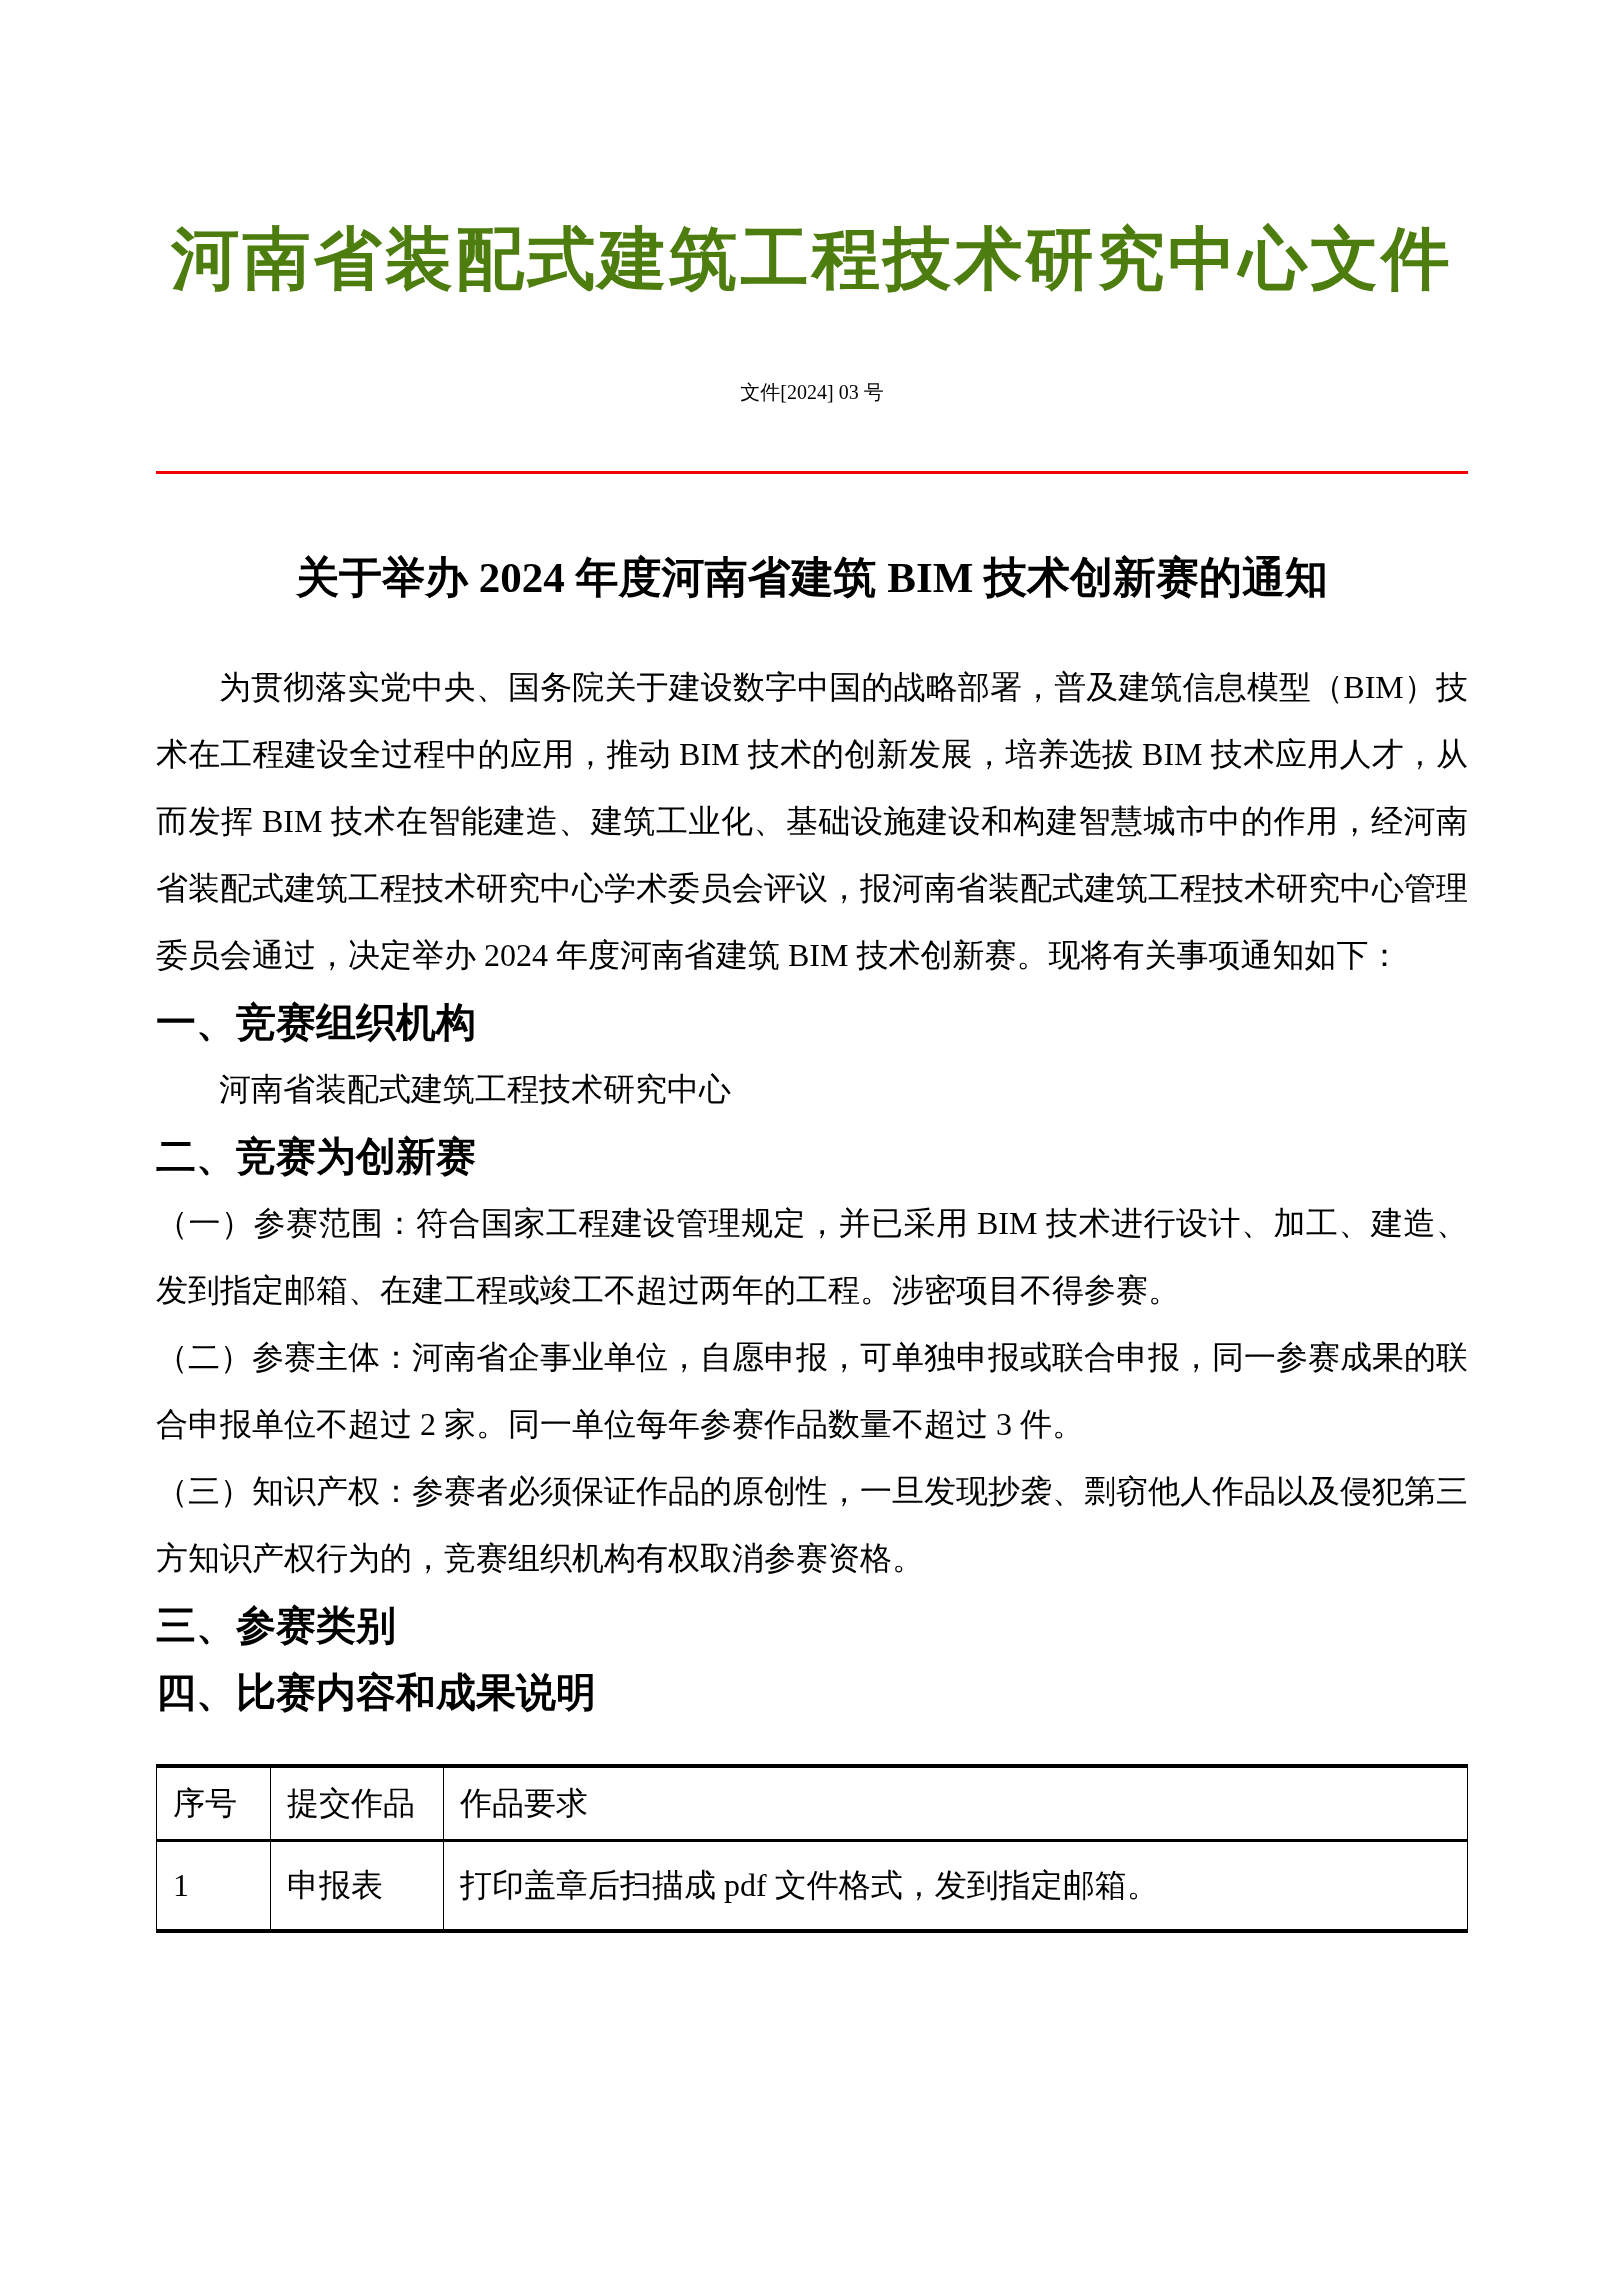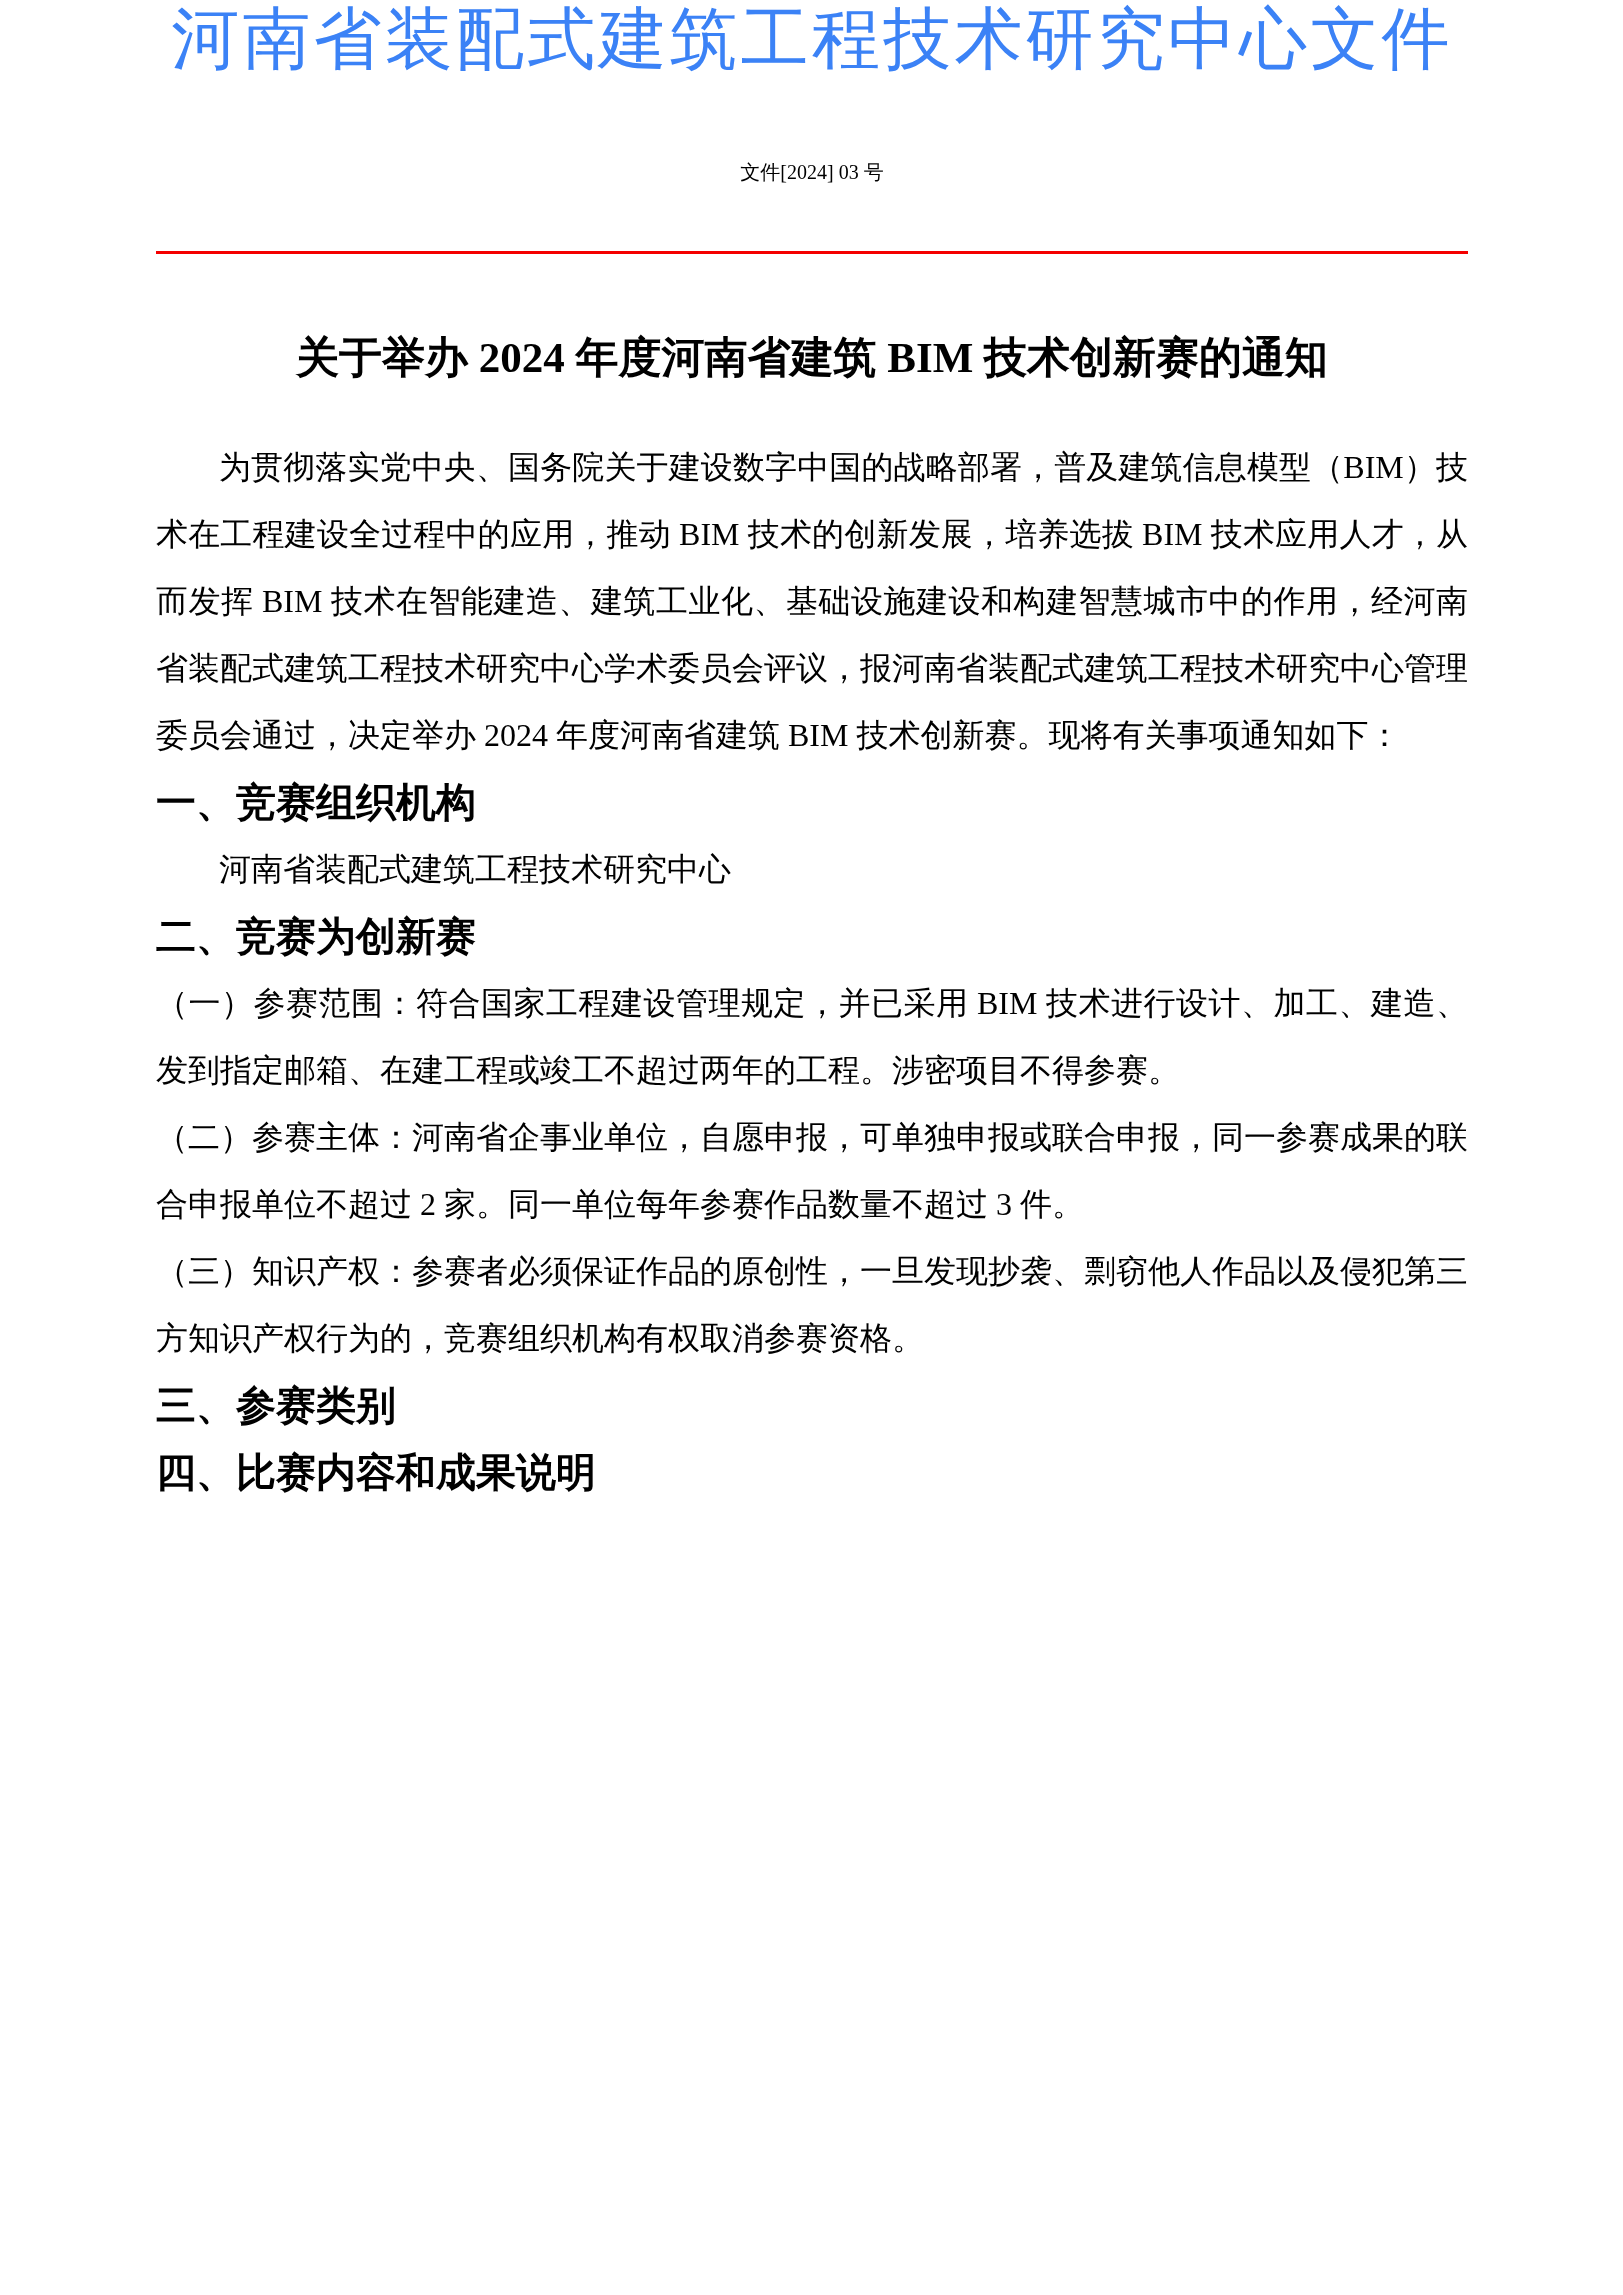--- a/index.html
+++ b/index.html
@@ -10,25 +10,26 @@
     background: #ffffff;
     overflow: hidden;
     font-family: "Liberation Serif", "DejaVu Serif", serif;
     color: #000000;
   }
   .content {
     padding: 0 155px 0 156px; 
   }
   .org-title {
     margin: 0;
+    padding-top: 220px;
     text-align: center;
-    color: #3b82f6;
+    color: #4d7c0f;
     font-size: 68px;
     line-height: 79px;
-    font-weight: normal;
+    font-weight: bold;
     letter-spacing: 3.2px;
     white-space: nowrap;
     font-family: "Liberation Serif", "DejaVu Serif", serif;
   }
   .doc-number {
     margin: 74px 0 0 0;
     text-align: center;
     font-size: 20px;
     line-height: 38px;
     font-weight: normal;
@@ -114,16 +115,37 @@
         <h3 class="section-heading">一、竞赛组织机构</h3>
         <p class="body-para indent">河南省装配式建筑工程技术研究中心</p>
         <h3 class="section-heading">二、竞赛为创新赛</h3>
         <p class="body-para">（一）参赛范围：符合国家工程建设管理规定，并已采用 BIM 技术进行设计、加工、建造、发到指定邮箱、在建工程或竣工不超过两年的工程。涉密项目不得参赛。</p>
         <p class="body-para">（二）参赛主体：河南省企事业单位，自愿申报，可单独申报或联合申报，同一参赛成果的联合申报单位不超过 2 家。同一单位每年参赛作品数量不超过 3 件。</p>
         <p class="body-para">（三）知识产权：参赛者必须保证作品的原创性，一旦发现抄袭、剽窃他人作品以及侵犯第三方知识产权行为的，竞赛组织机构有权取消参赛资格。</p>
         <h3 class="section-heading">三、参赛类别</h3>
         <h3 class="section-heading">四、比赛内容和成果说明</h3>
       </div>
 
+    <table class="submission-table">
+      <colgroup>
+        <col style="width:114px">
+        <col style="width:173px">
+        <col>
+      </colgroup>
+      <thead>
+        <tr>
+            <th>序号</th>
+            <th>提交作品</th>
+            <th>作品要求</th>
+          </tr>
+      </thead>
+      <tbody>
+          <tr>
+            <td>1</td>
+            <td>申报表</td>
+            <td>打印盖章后扫描成 pdf 文件格式，发到指定邮箱。</td>
+          </tr>
+        </tbody>
+    </table>
 
   </div>
 </div>
 
 
 </body></html>

